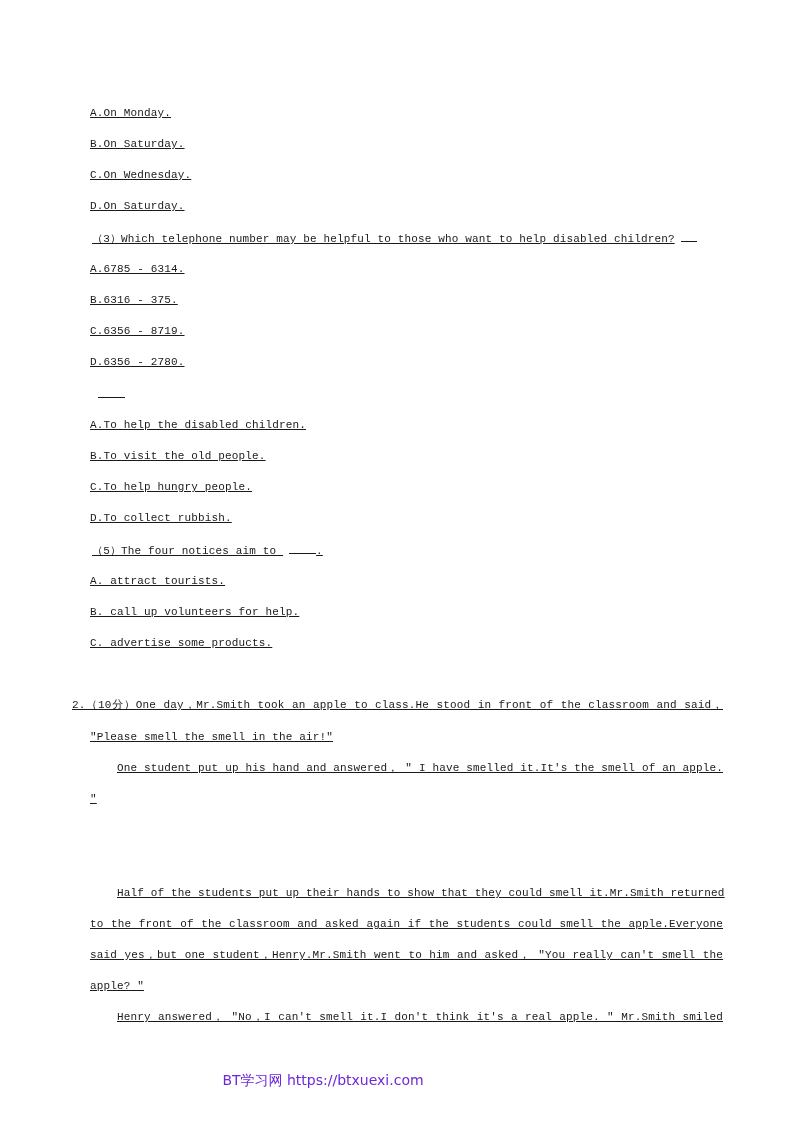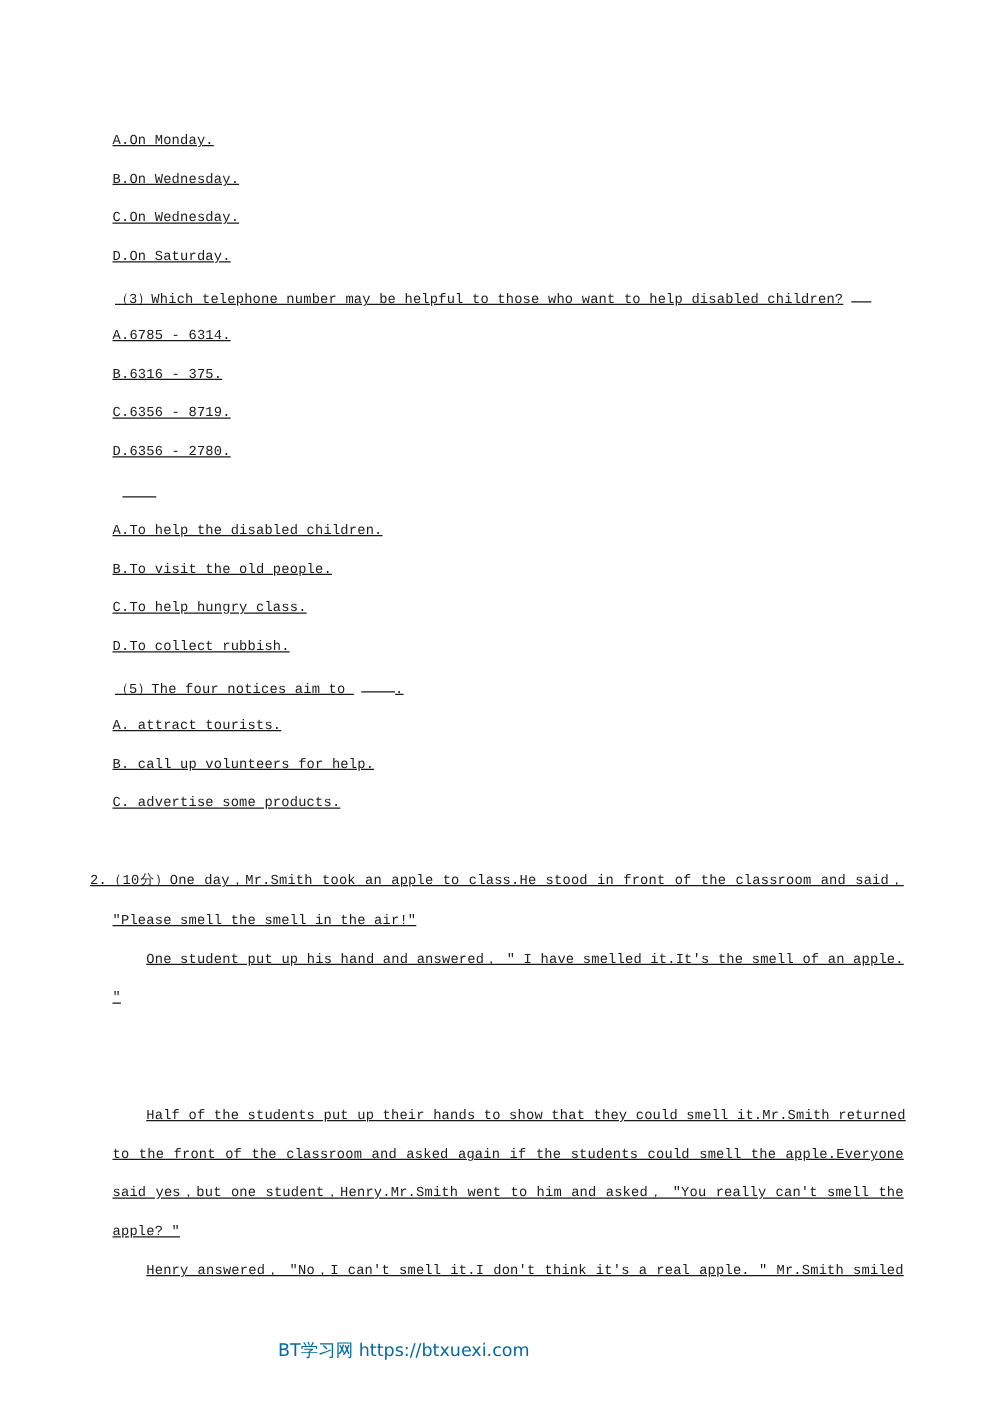--- a/index.html
+++ b/index.html
@@ -62,47 +62,47 @@
     .blank-s { width: 16px; }
     .blank-m { width: 27px; }
     .footer {
       position: absolute;
       left: 0;
       width: 646px;
       top: 1072px;
       text-align: center;
       font-family: "DejaVu Sans", "Liberation Sans", sans-serif;
       font-size: 14px;
-      color: #0369a1;
+      color: #6d28d9;
     }
   </style>
 </head>
 <body>
 
 <div class="page">
 
   <div class="line" style="top:105px">A.On Monday.</div>
-  <div class="line" style="top:136px">B.On Wednesday.</div>
+  <div class="line" style="top:136px">B.On Saturday.</div>
   <div class="line" style="top:167px">C.On Wednesday.</div>
   <div class="line" style="top:198px">D.On Saturday.</div>
 
   <div class="line q" style="top:229px">
     <span>（3）Which telephone number may be helpful to those who want to help disabled children?</span><span class="blank blank-s"></span>
   </div>
   <div class="line" style="top:261px">A.6785 - 6314.</div>
   <div class="line" style="top:292px">B.6316 - 375.</div>
   <div class="line" style="top:323px">C.6356 - 8719.</div>
   <div class="line" style="top:354px">D.6356 - 2780.</div>
 
   <div class="line q" style="top:385px">
     <span class="blank blank-m"></span>
   </div>
   <div class="line" style="top:417px">A.To help the disabled children.</div>
   <div class="line" style="top:448px">B.To visit the old people.</div>
-  <div class="line" style="top:479px">C.To help hungry class.</div>
+  <div class="line" style="top:479px">C.To help hungry people.</div>
   <div class="line" style="top:510px">D.To collect rubbish.</div>
 
   <div class="line q" style="top:541px">
     <span>（5）The four notices aim to </span><span class="blank blank-m"></span><span>.</span>
   </div>
   <div class="line" style="top:573px">A.  attract tourists.</div>
   <div class="line" style="top:604px">B.  call up volunteers for help.</div>
   <div class="line" style="top:635px">C.  advertise some products.</div>
 
   <div class="line qnum" style="top:697px">2.（10分）One day，Mr.Smith took an apple to class.He stood in front of the classroom and said，</div>

